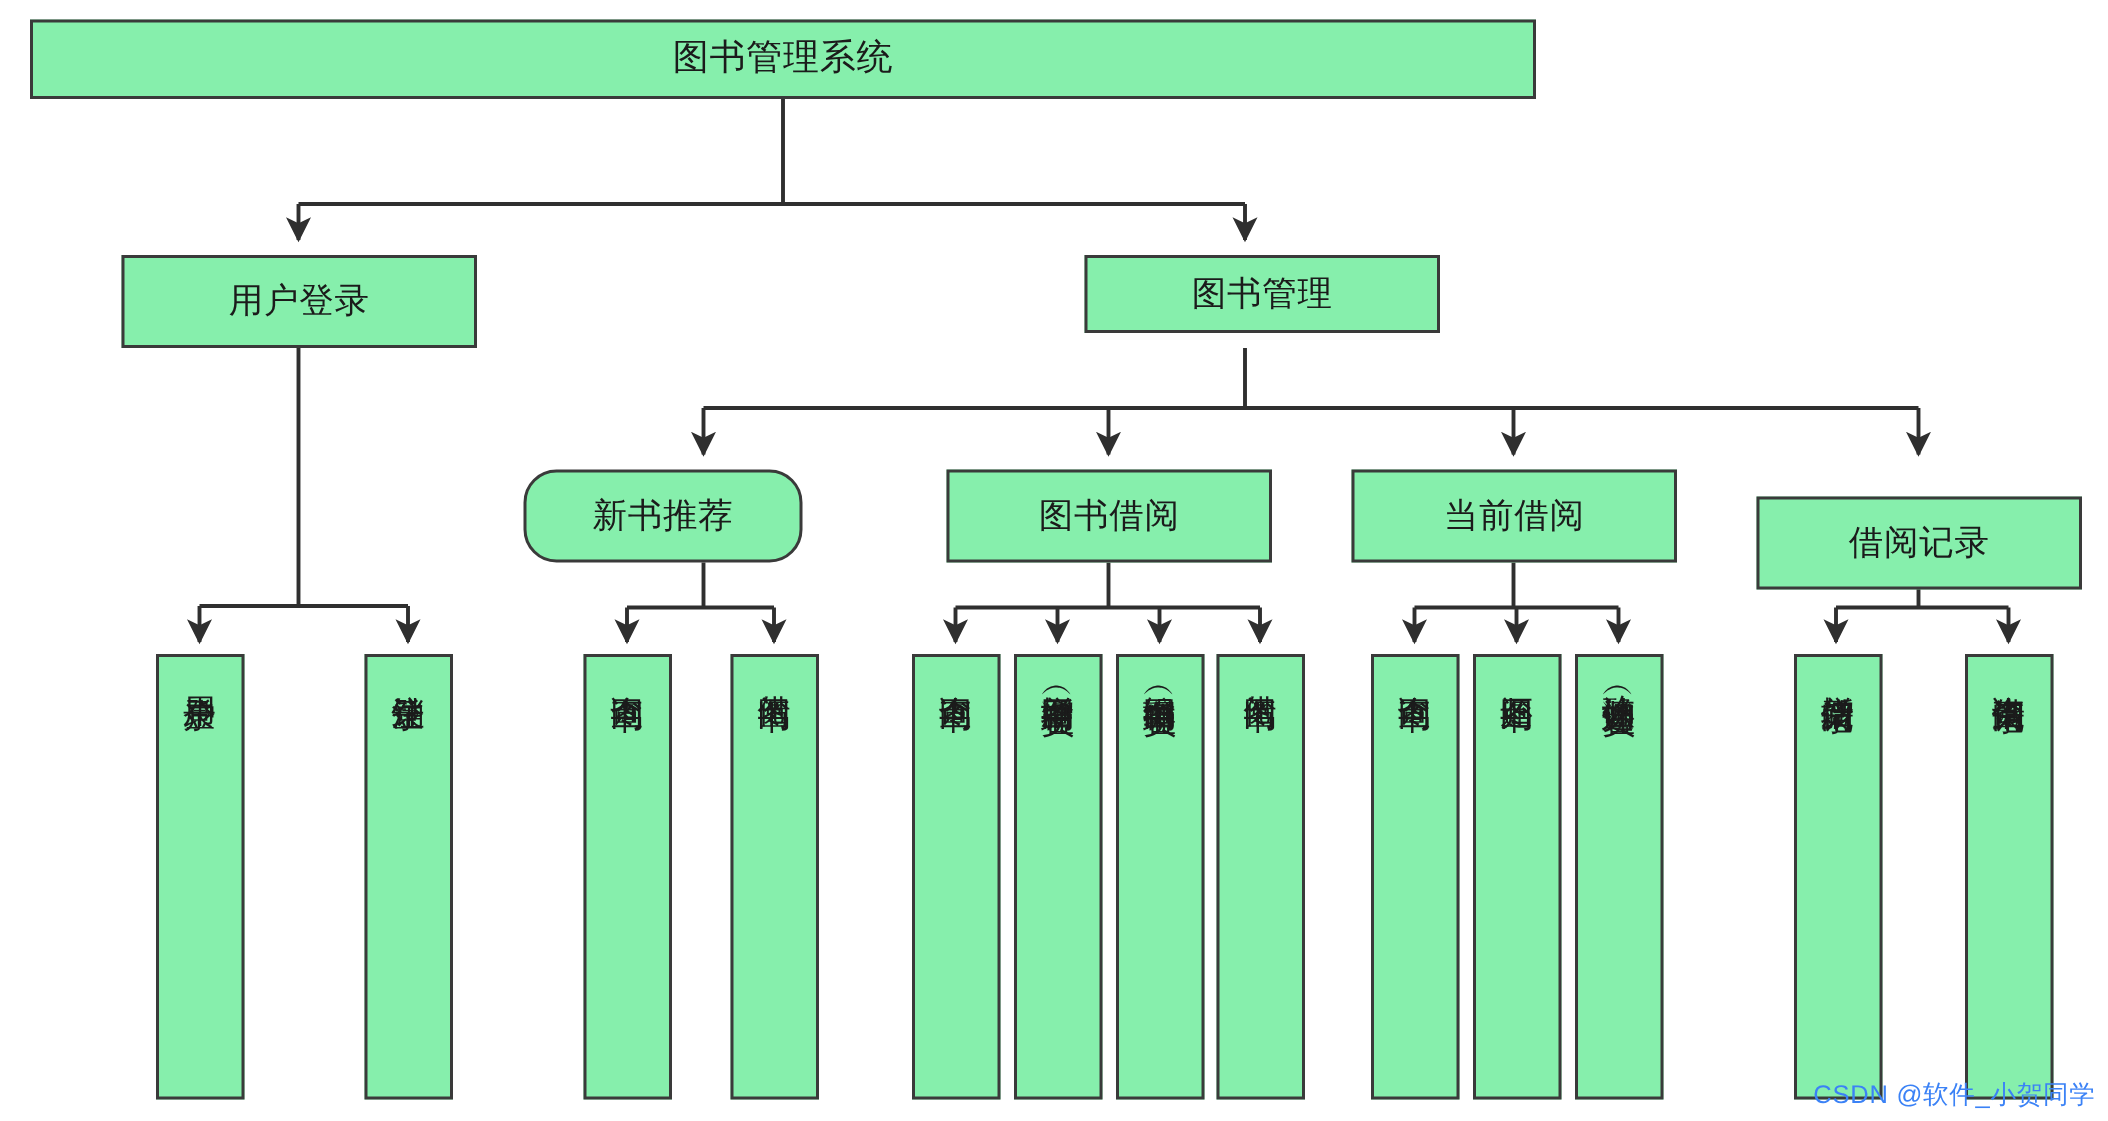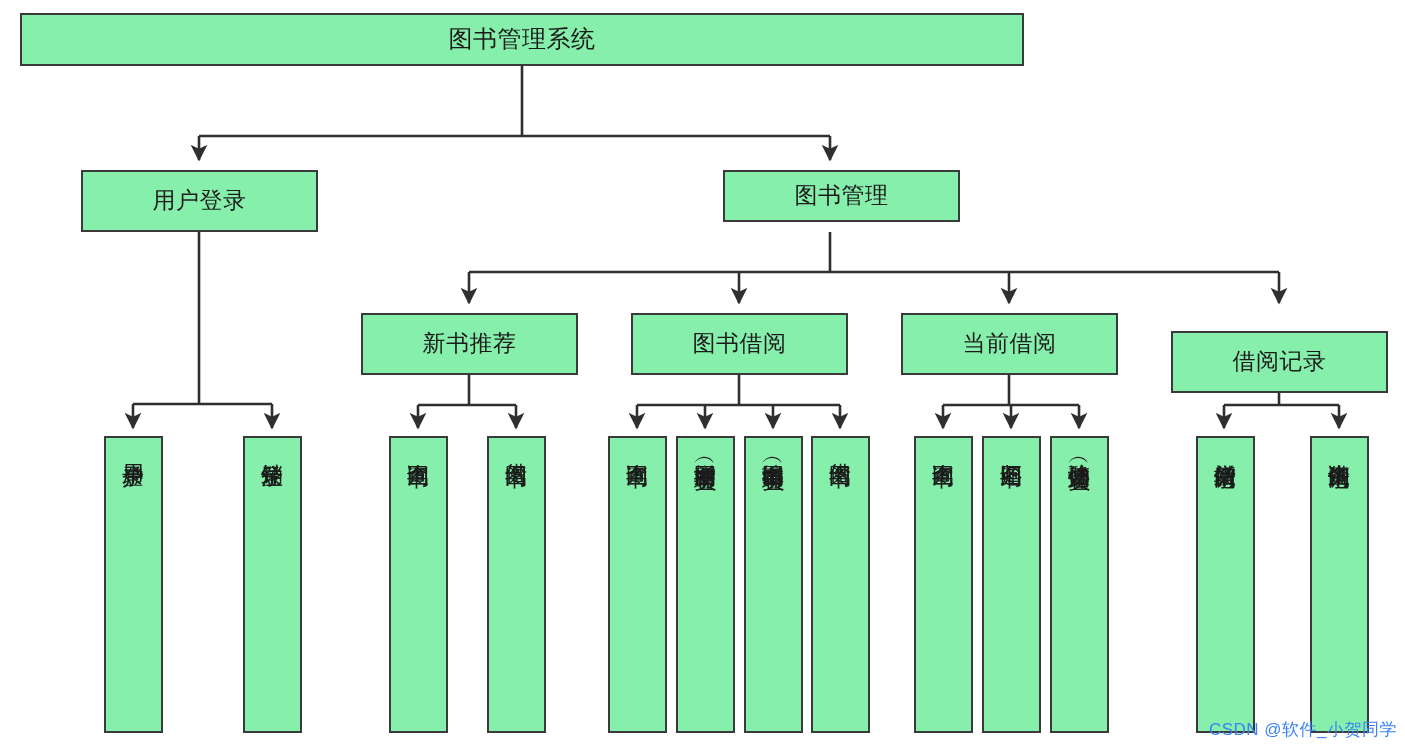--- a/index.html
+++ b/index.html
@@ -134,21 +134,21 @@
     <span class="label">图书管理系统</span>
   </div>
 
   <div class="node h" style="left:81px; top:170px; width:237px; height:62px;">
     <span class="label">用户登录</span>
   </div>
   <div class="node h" style="left:711px; top:170px; width:237px; height:52px;margin-left:12px;">
     <span class="label">图书管理</span>
   </div>
 
-  <div class="node h" style="left:361px; top:313px; width:217px; height:62px;">
+  <div class="node h" style="left:349px; top:313px; width:186px; height:62px;border-radius:22px;">
     <span class="label">新书推荐</span>
   </div>
   <div class="node h" style="left:901px; top:313px; width:217px; height:62px;">
     <span class="label">当前借阅</span>
   </div>
   <div class="node h" style="left:631px; top:313px; width:217px; height:62px;">
     <span class="label">图书借阅</span>
   </div>
   <div class="node h" style="left:1171px; top:331px; width:217px; height:62px;">
     <span class="label">借阅记录</span>

